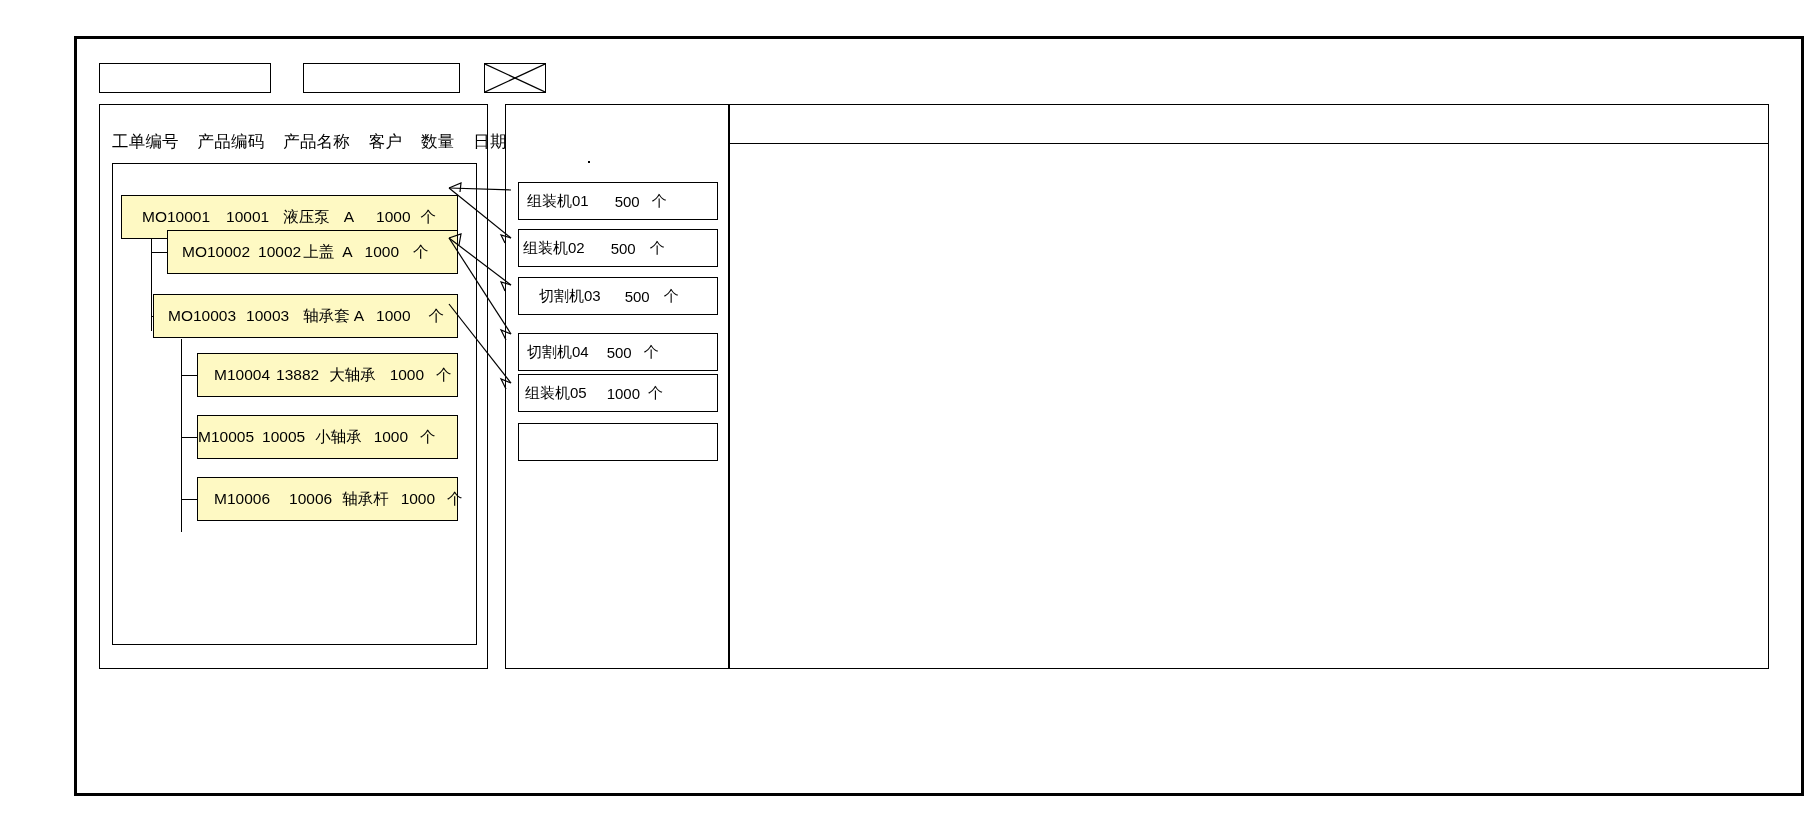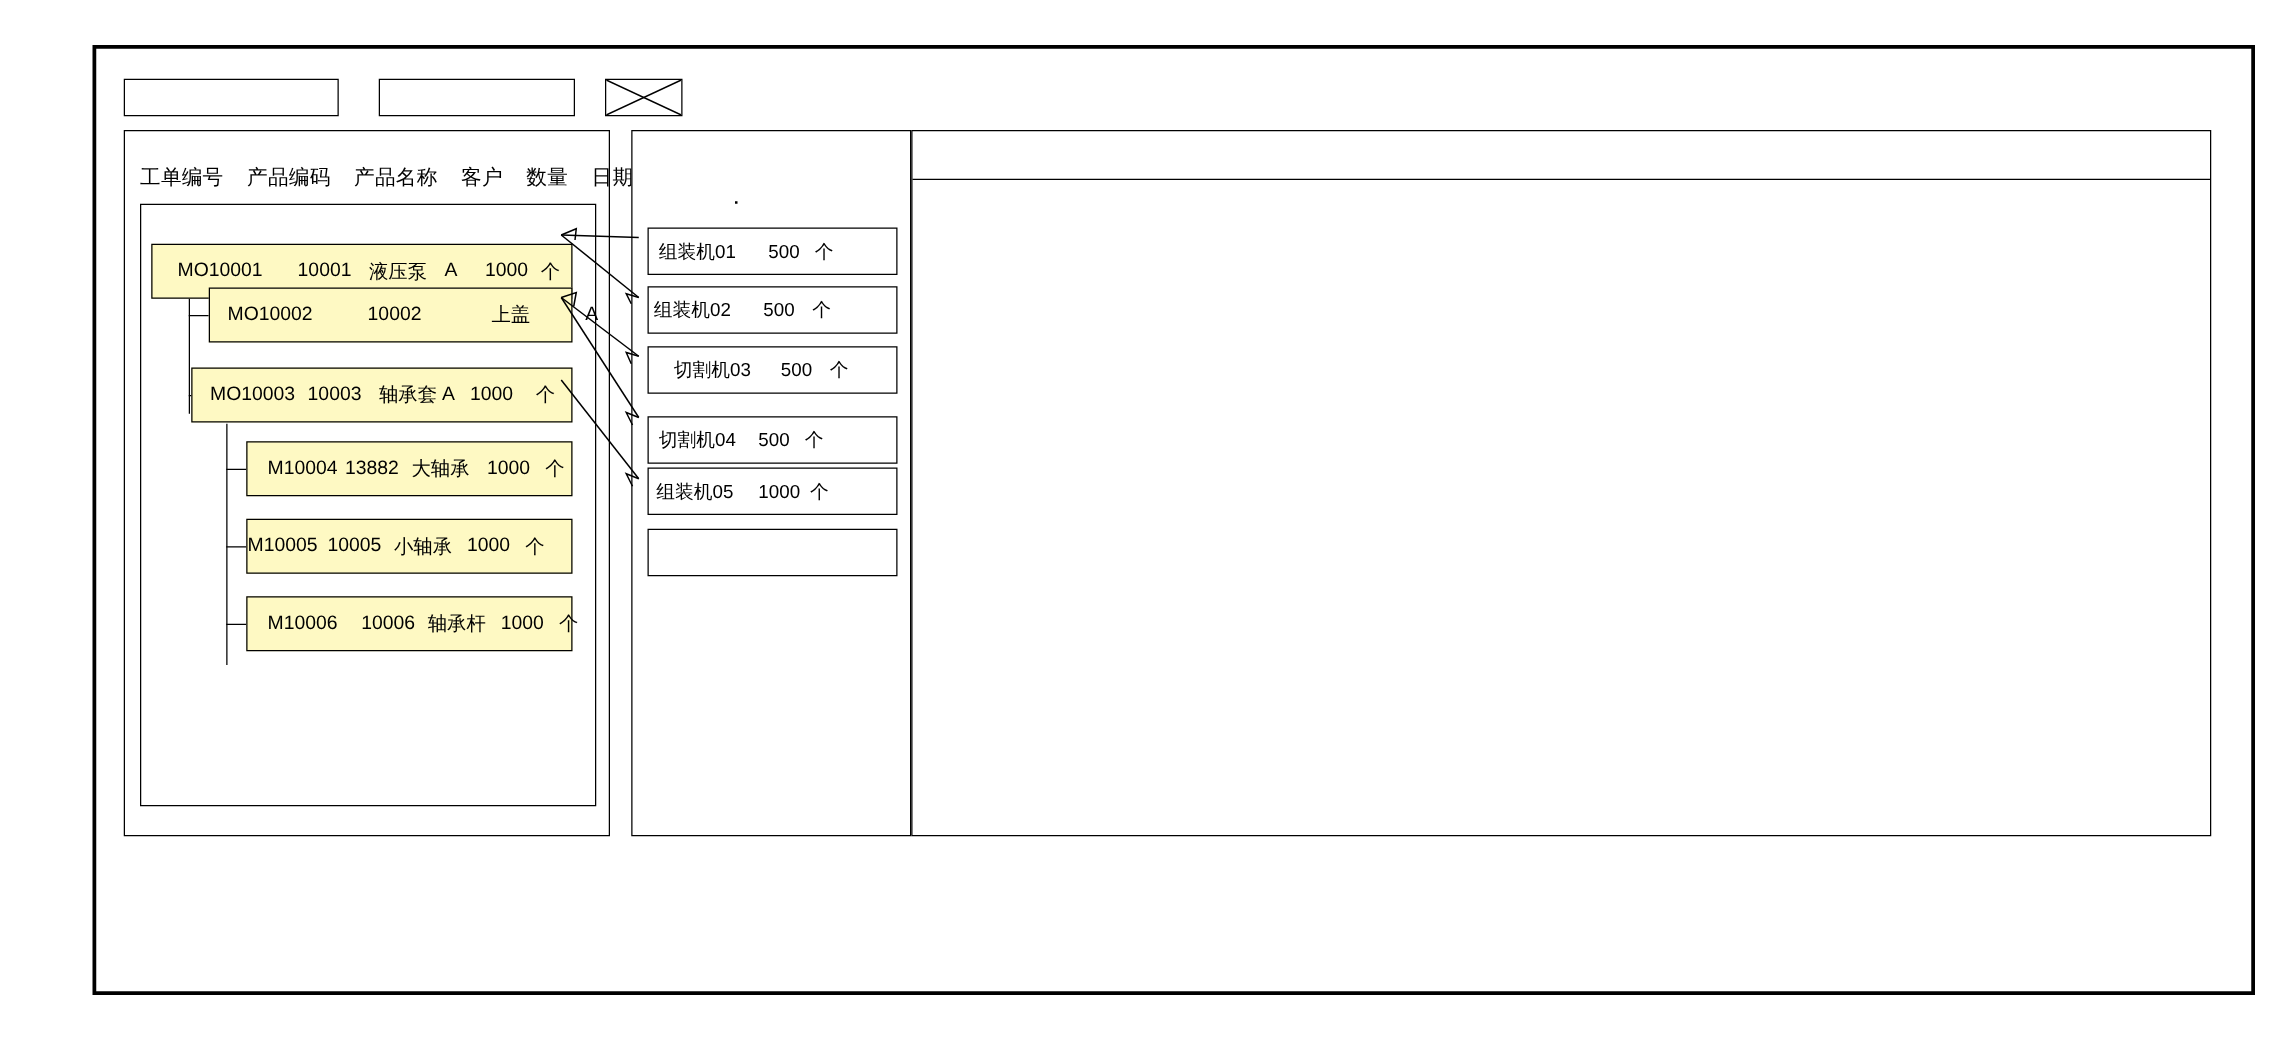--- a/index.html
+++ b/index.html
@@ -215,31 +215,31 @@
         <div class="tree-line tl-h" style="left:38px; top:88px; width:16px;"></div>
         <div class="tree-line tl-h" style="left:38px; top:152px; width:16px;"></div>
 
         <div class="tree-line tl-v" style="left:68px; top:175px; height:193px;"></div>
         <div class="tree-line tl-h" style="left:68px; top:211px; width:16px;"></div>
         <div class="tree-line tl-h" style="left:68px; top:273px; width:16px;"></div>
         <div class="tree-line tl-h" style="left:68px; top:335px; width:16px;"></div>
 
         <div class="wo-row" style="left:8px; top:31px; width:337px;">
           <span class="cell c-order" style="margin-left:20px;">MO10001</span>
-          <span class="cell c-code" style="margin-left:28px;">10001</span>
+          <span class="cell c-code" style="margin-left:16px;">10001</span>
           <span class="cell c-name" style="margin-left:14px;">液压泵</span>
           <span class="cell c-cust" style="margin-left:14px;">A</span>
           <span class="cell c-qty" style="margin-left:22px;">1000</span>
           <span class="cell c-unit" style="margin-left:10px;">个</span>
         </div>
 
-        <div class="wo-row" style="left:54px; top:66px; width:291px;gap:36px;">
+        <div class="wo-row" style="left:54px; top:66px; width:291px;">
           <span class="cell c-order" style="margin-left:14px;">MO10002</span>
           <span class="cell c-code" style="margin-left:8px;">10002</span>
-          <span class="cell c-name" style="margin-left:20px;">上盖</span>
+          <span class="cell c-name" style="margin-left:2px;">上盖</span>
           <span class="cell c-cust" style="margin-left:8px;">A</span>
           <span class="cell c-qty" style="margin-left:12px;">1000</span>
           <span class="cell c-unit" style="margin-left:14px;">个</span>
         </div>
 
         <div class="wo-row" style="left:40px; top:130px; width:305px;">
           <span class="cell c-order" style="margin-left:14px;">MO10003</span>
           <span class="cell c-code" style="margin-left:10px;">10003</span>
           <span class="cell c-name" style="margin-left:14px;">轴承套</span>
           <span class="cell c-cust" style="margin-left:4px;">A</span>

